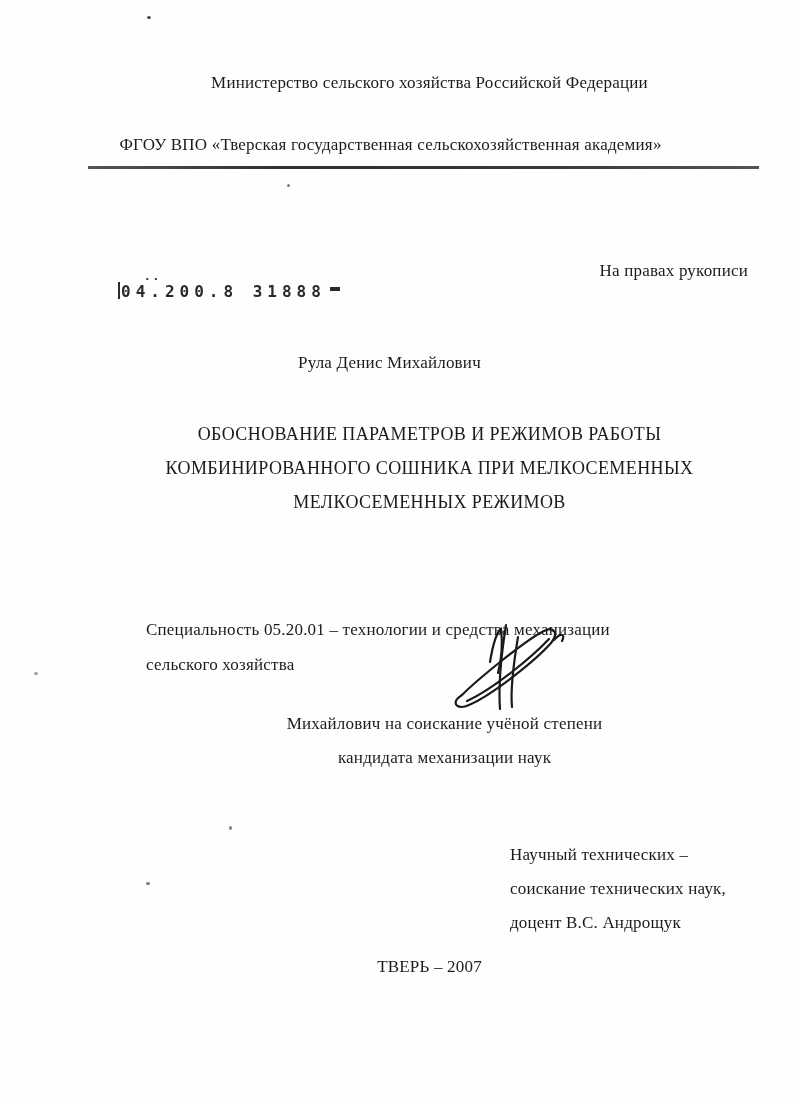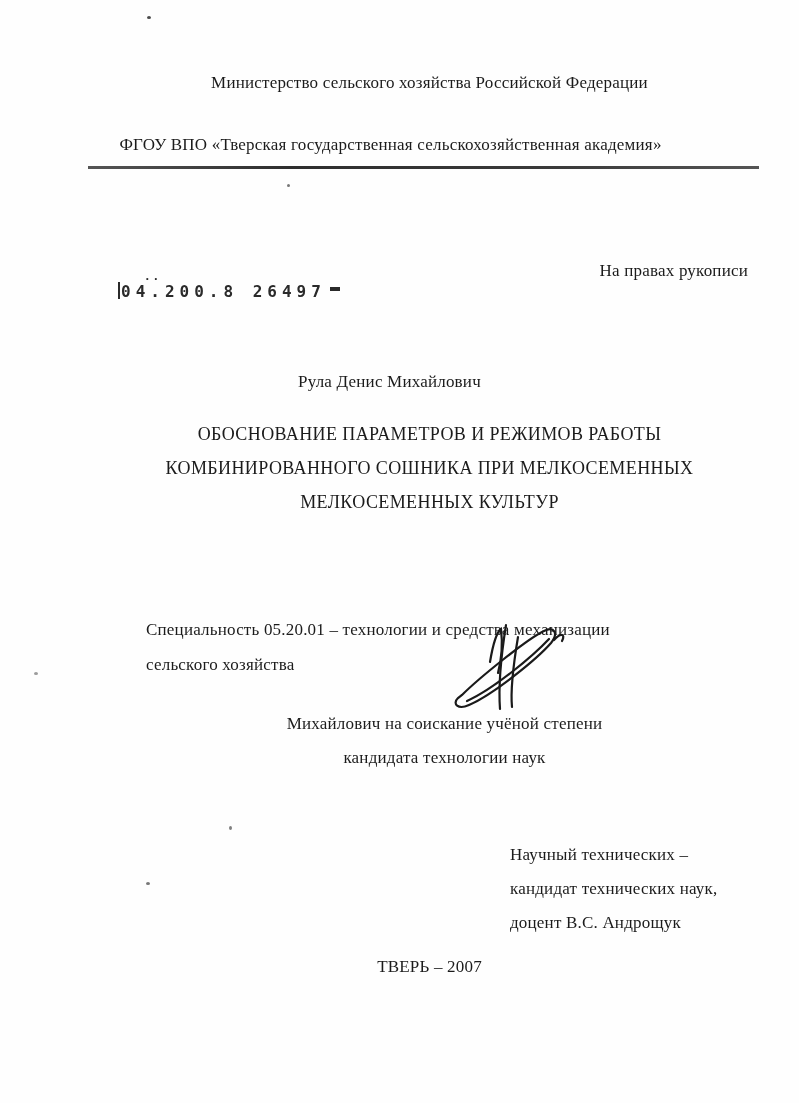--- a/index.html
+++ b/index.html
@@ -33,21 +33,21 @@
     background: #2a2a2a; margin-right: 1px; vertical-align: -2px;
   }
   .stamp-dots {
     position: absolute; top: -9px; left: 26px;
     font-size: 11px; letter-spacing: 2px; color: #2a2a2a;
   }
   .stamp-dash {
     display: inline-block; width: 10px; height: 4px;
     background: #2a2a2a; vertical-align: 6px; margin-left: 4px;
   }
-  .author-name { left: 0; width: 779px; top: 371px; }
+  .author-name { left: 0; width: 779px; top: 352px; }
   .title-block { left: 60px; width: 739px; top: 417px; font-size: 18px; line-height: 34px; letter-spacing: 0.4px; }
   .specialty-block { left: 146px; width: 580px; top: 612px; line-height: 35px; }
   .thesis-block { left: 90px; width: 709px; top: 707px; line-height: 34px; }
   .supervisor-block { left: 510px; top: 838px; line-height: 34px; }
   .city-year { left: 60px; width: 739px; top: 956px; }
   .signature { left: 448px; top: 620px; }
   .speck { position: absolute; background: #4a4a4a; border-radius: 50%; }
   .speck.s1 { left: 147px; top: 16px;  width: 4px; height: 3px; }
   .speck.s2 { left: 287px; top: 184px; width: 3px; height: 3px; opacity: .75; }
   .speck.s3 { left: 34px;  top: 672px; width: 4px; height: 3px; opacity: .55; }
@@ -61,55 +61,55 @@
 
   <div class="abs center t17 header-ministry">Министерство сельского хозяйства Российской Федерации</div>
 
   <div class="abs center t17 header-academy">ФГОУ ВПО «Тверская государственная сельскохозяйственная академия»</div>
 
   <div class="abs rule"></div>
 
   <div class="abs t17 manuscript-note">На правах рукописи</div>
 
   <div class="abs stamp">
-    <span class="stamp-dots">··</span><span class="stamp-bar"></span><span>04.200.8 26497</span><span class="stamp-dash"></span>
+    <span class="stamp-dots">··</span><span class="stamp-bar"></span><span>04.200.8 31888</span><span class="stamp-dash"></span>
   </div>
 
   <div class="abs center t17 author-name">Рула Денис Михайлович</div>
 
   <div class="abs center title-block">
     <div>ОБОСНОВАНИЕ ПАРАМЕТРОВ И РЕЖИМОВ РАБОТЫ</div>
     <div>КОМБИНИРОВАННОГО СОШНИКА ПРИ МЕЛКОСЕМЕННЫХ</div>
-    <div>МЕЛКОСЕМЕННЫХ КУЛЬТУР</div>
+    <div>МЕЛКОСЕМЕННЫХ РЕЖИМОВ</div>
   </div>
 
   <div class="abs t17 specialty-block">
     <div>Специальность 05.20.01 – технологии и средства механизации</div>
     <div>сельского хозяйства</div>
   </div>
 
   <svg class="abs signature" width="122" height="94" viewBox="0 0 122 94" fill="none" xmlns="http://www.w3.org/2000/svg">
     <g stroke="#1a1a1a" stroke-width="2.2" stroke-linecap="round" fill="none">
       <path d="M 10 78 C 4 84, 10 90, 21 85 C 46 74, 89 39, 103 23 C 111 13, 106 6, 96 11 C 79 19, 30 59, 14 75 Z"></path>
       <path d="M 19 81 C 46 69, 86 35, 101 19"></path>
       <path d="M 58 5 C 54 30, 50 62, 52 89"></path>
       <path d="M 70 17 C 66 41, 62 67, 64 87"></path>
       <path d="M 42 42 C 45 24, 49 12, 53 9 C 55 25, 53 41, 50 53"></path>
       <path d="M 106 20 C 112 13, 118 13, 114 21"></path>
     </g>
   </svg>
 
   <div class="abs center t17 thesis-block">
     <div>Михайлович на соискание учёной степени</div>
-    <div>кандидата технологии наук</div>
+    <div>кандидата механизации наук</div>
   </div>
 
   <div class="abs t17 supervisor-block">
     <div>Научный технических –</div>
-    <div>кандидат технических наук,</div>
+    <div>соискание технических наук,</div>
     <div>доцент В.С. Андрощук</div>
   </div>
 
   <div class="abs center t17 city-year">ТВЕРЬ – 2007</div>
 
   <div class="speck s1"></div>
   <div class="speck s2"></div>
   <div class="speck s3"></div>
   <div class="speck s4"></div>
   <div class="speck s5"></div>

